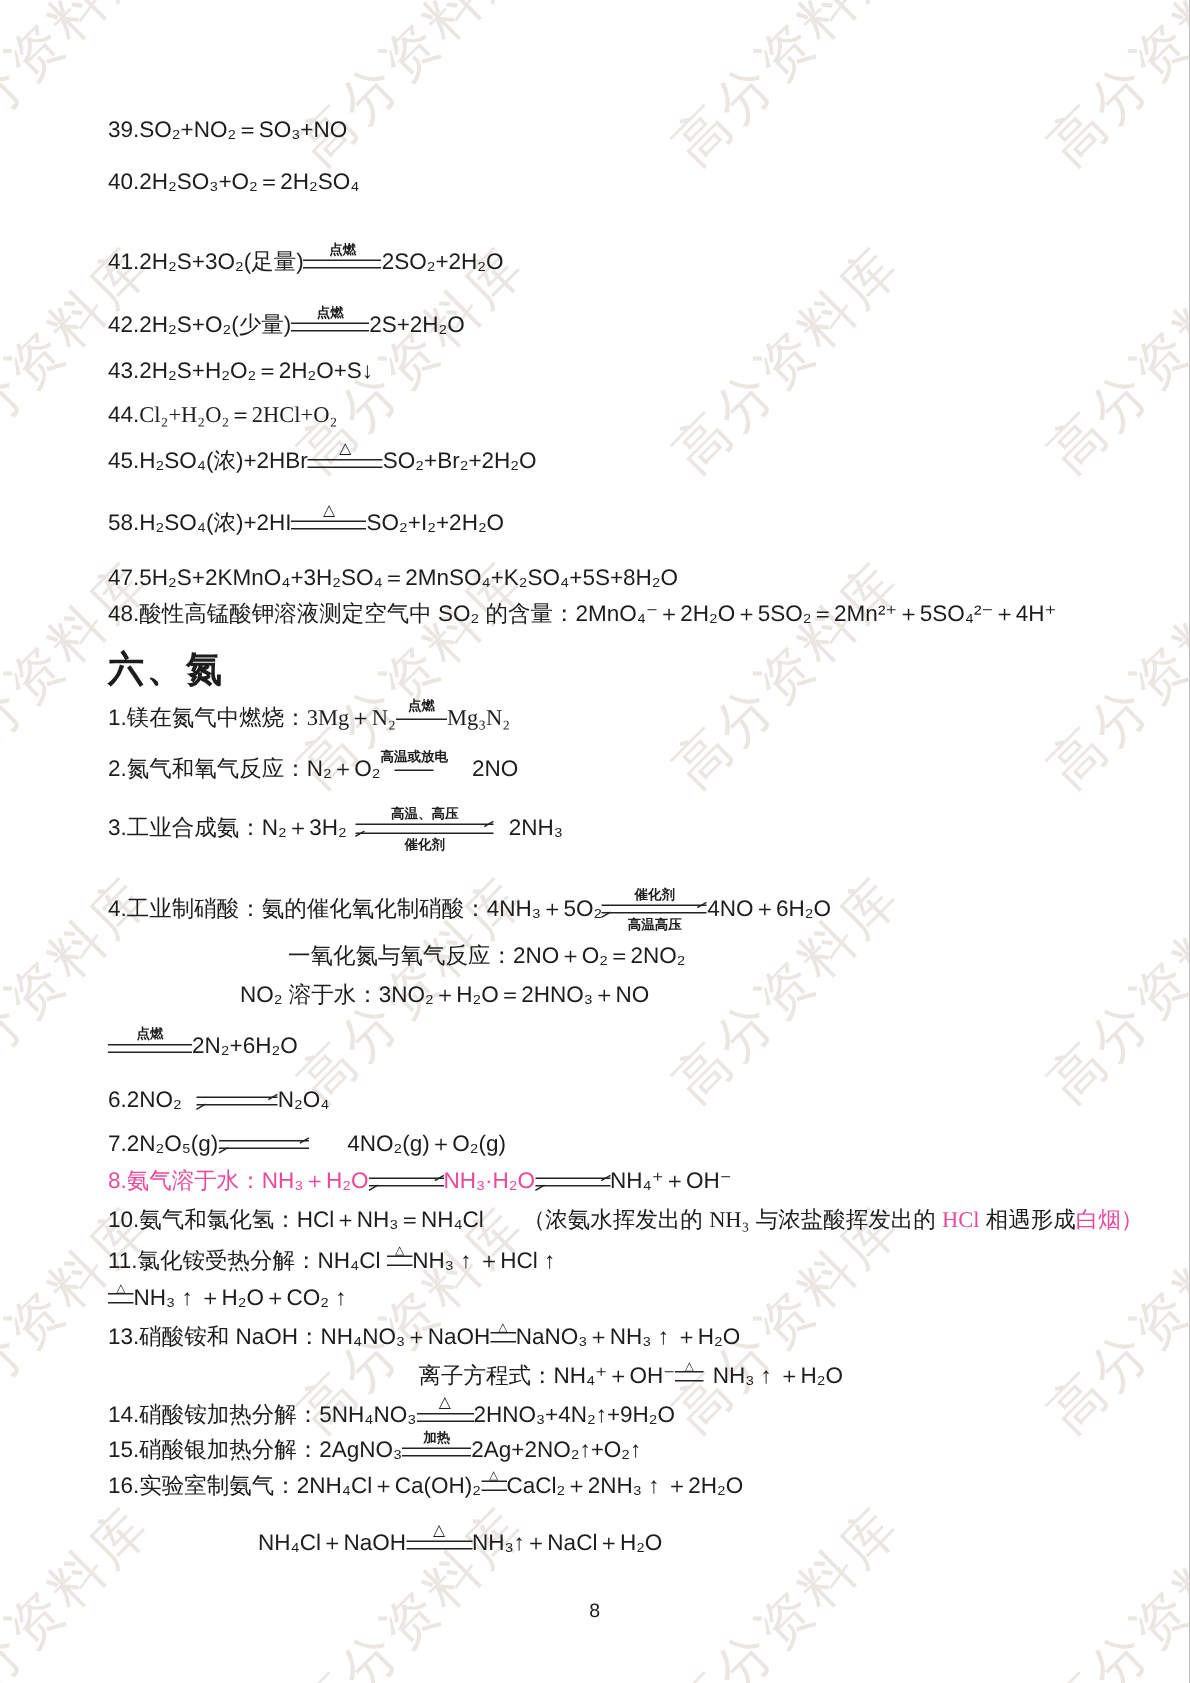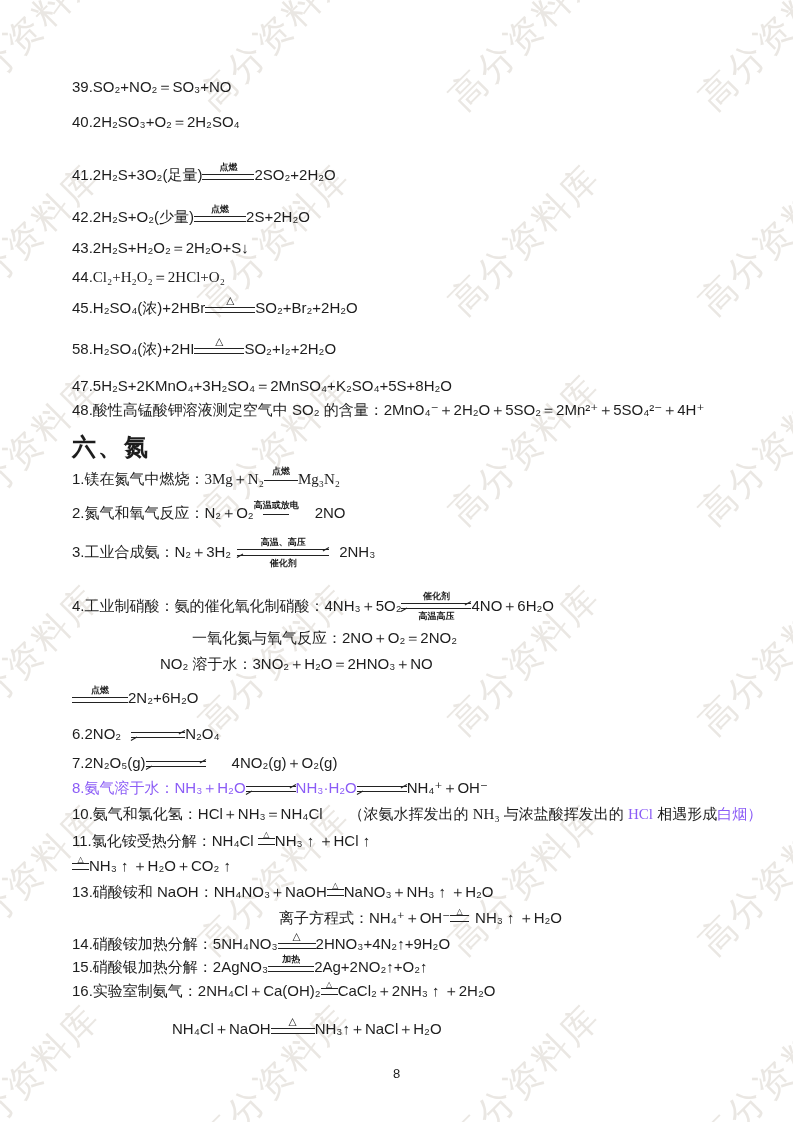--- a/index.html
+++ b/index.html
@@ -5,21 +5,21 @@
   html,body{margin:0;padding:0;background:#888;}
   .page{position:relative;width:793px;height:1122px;margin:0 auto;background:#ffffff;overflow:hidden;
         font-family:"Liberation Sans","DejaVu Sans",sans-serif;color:#1d1d1d;}
   .wm-layer{position:absolute;inset:0;pointer-events:none;}
   .wm{position:absolute;font-size:36px;letter-spacing:3px;white-space:nowrap;
       transform:translate(-50%,-50%) rotate(-45deg);user-select:none;font-weight:500;}
   .content{position:relative;padding:76px 52px 0 72px;font-size:15px;}
   .line{line-height:22px;white-space:nowrap;}
   .line.heading{font-size:24px;font-weight:700;line-height:26px;letter-spacing:2px;}
   .t{display:inline;}
-  .red{color:#8b5cf6;}
+  .red{color:#ec4899;}
   .serif{font-family:"Liberation Serif","DejaVu Serif",serif;}
   .sp{display:inline-block;height:1px;vertical-align:middle;}
   .cond{display:inline-flex;flex-direction:column;align-items:center;vertical-align:middle;line-height:normal;}
   .c-lift{position:relative;top:-5px;}
   .c-lift-sm{position:relative;top:-4px;}
   .ctop,.cbot{font-size:9px;line-height:11px;white-space:nowrap;color:#1d1d1d;font-weight:600;}
   .ctop{margin-bottom:1px;}
   .cbot{margin-top:2px;}
   .ctop-big{font-size:10.5px;line-height:11px;font-weight:400;}
   .tri-top{font-size:8px;line-height:7px;font-weight:400;margin-bottom:0;}

